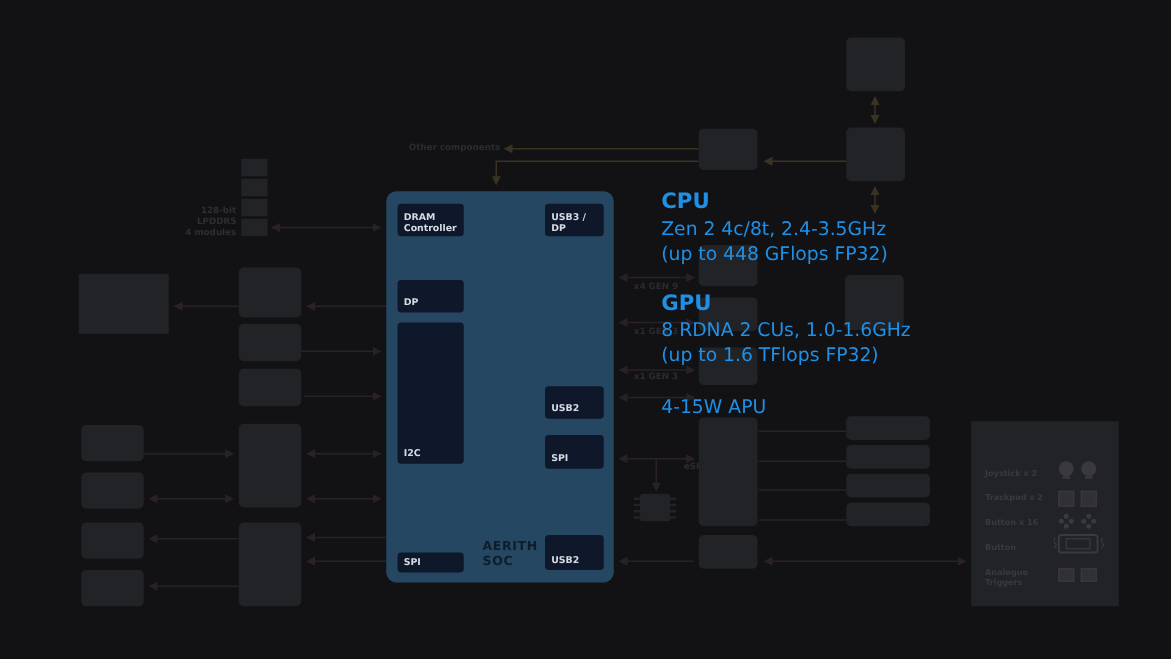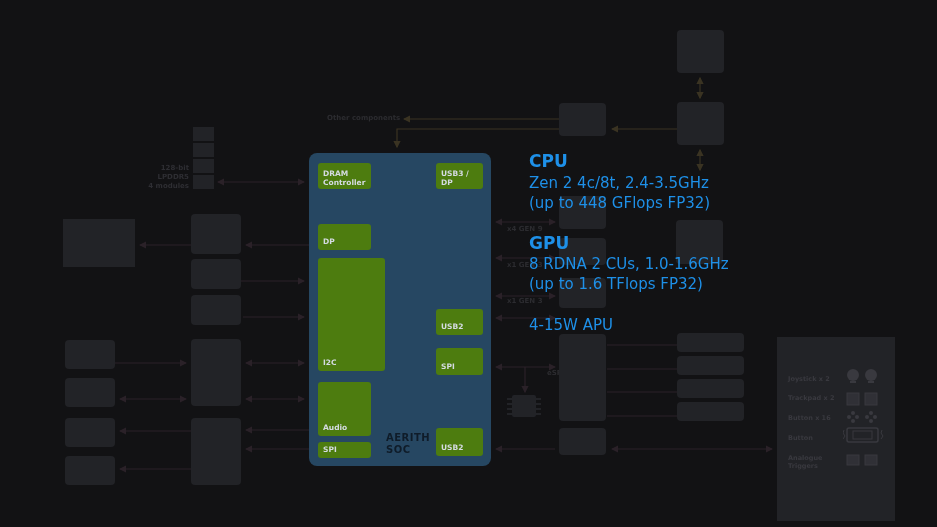--- a/index.html
+++ b/index.html
@@ -32,21 +32,21 @@
     line-height: 9px;
   }
   .soc {
     position: absolute;
     left: 309px; top: 153px; width: 182px; height: 313px;
     background: #264762;
     border-radius: 8px;
   }
   .blk {
     position: absolute;
-    background: #4d7c0f;
+    background: #0f172a;
     border-radius: 3px;
   }
   .blk span {
     position: absolute;
     left: 5px; bottom: 4px;
     color: #d5dbe2;
     font-size: 7.5px;
     font-weight: bold;
     line-height: 9px;
     white-space: pre-line;
@@ -65,21 +65,21 @@
     position: absolute;
     left: 529px;
     color: #1e90e8;
     font-size: 15px;
     line-height: 20px;
     white-space: nowrap;
   }
   .spec.h { font-weight: bold; font-size: 17px; }
   .ctrl-panel {
     position: absolute;
-    left: 777px; top: 337px; width: 118px; height: 184px;
+    left: 777px; top: 337px; width: 118px; height: 148px;
     background: #222327;
   }
   .ctrl-row {
     position: absolute; left: 11px;
     color: #39393f;
     font-size: 6.5px;
     font-weight: bold;
     line-height: 8px;
   }
   .ctrl-icon { position: absolute; }
@@ -194,25 +194,22 @@
 <div class="ghost" style="left:559px;top:428px;width:47px;height:27px;"></div>
 
 <div class="soc">
   <div class="blk toplabel" style="left:9px;top:10px;width:53px;height:26px;">
     <span>DRAM
 Controller</span>
   </div>
   <div class="blk" style="left:9px;top:71px;width:53px;height:26px;">
     <span>DP</span>
   </div>
-  <div class="blk" style="left:9px;top:105px;width:67px;height:113px;text-align:center;">
+  <div class="blk" style="left:9px;top:105px;width:53px;height:113px;text-align:center;">
     <span>I2C</span>
-  </div>
-  <div class="blk" style="left:9px;top:229px;width:53px;height:54px;">
-    <span>Audio</span>
   </div>
   <div class="blk" style="left:9px;top:289px;width:53px;height:16px;">
     <span>SPI</span>
   </div>
 
   <div class="blk toplabel" style="left:127px;top:10px;width:47px;height:26px;">
     <span>USB3 /
 DP</span>
   </div>
   <div class="blk" style="left:127px;top:156px;width:47px;height:26px;">

